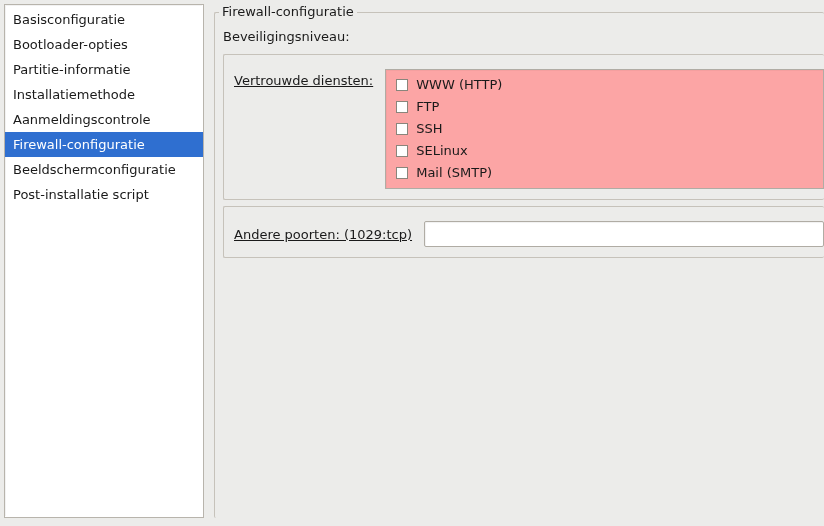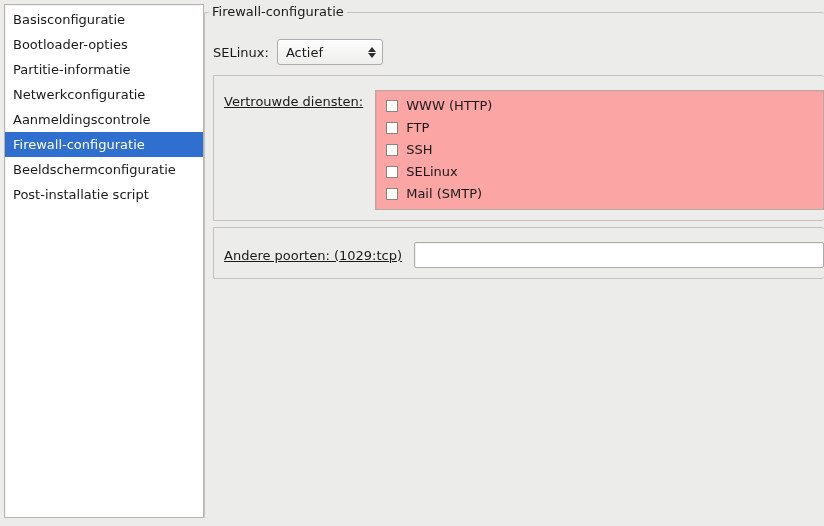--- a/index.html
+++ b/index.html
@@ -10,21 +10,21 @@
     font-size: 13px;
     background: #ececea;
     color: #1a1a1a;
     overflow: hidden;
   }
   .app {
     display: flex;
     width: 824px;
     height: 526px;
     padding: 4px 0 4px 4px;
-    gap: 0;
+    gap: 10px;
   }
   
   .sidebar {
     width: 200px;
     height: 514px;
     background: #ffffff;
     border: 1px solid #b8b4ac;
     box-shadow: inset -1px -1px 0 #fff, inset 1px 1px 0 rgba(0,0,0,0.05);
   }
   .sidebar ul {
@@ -160,50 +160,37 @@
 </head>
 <body>
 
 <div class="app">
 
   <nav class="sidebar">
     <ul>
       <li>Basisconfiguratie</li>
       <li>Bootloader-opties</li>
       <li>Partitie-informatie</li>
-      <li>Netwerkconfiguratie</li>
+      <li>Installatiemethode</li>
       <li>Aanmeldingscontrole</li>
       <li class="selected">Firewall-configuratie</li>
       <li>Beeldschermconfiguratie</li>
       <li>Post-installatie script</li>
     </ul>
   </nav>
 
   <section class="main">
 
     <div class="groupbox group-outer" style="height:506px; border-right:none; border-bottom:none; margin-right:0;">
       <span class="legend">Firewall-configuratie</span>
 
       <div class="row">
+        <span class="row-label">Beveiligingsniveau:</span>
       </div>
 
-      <div class="row">
-        <span class="row-label">SELinux:</span>
-        <span class="combo" style="min-width:106px; justify-content:space-between;">
-          <span>Actief</span>
-          <span class="spin">
-            <svg width="8" height="5" viewBox="0 0 8 5">
-                <polygon points="4,0 8,5 0,5" fill="#2e2e2e"></polygon>
-              </svg>
-            <svg width="8" height="5" viewBox="0 0 8 5">
-                <polygon points="0,0 8,0 4,5" fill="#2e2e2e"></polygon>
-              </svg>
-          </span>
-        </span>
-      </div>
 
       <div class="groupbox inner-group" style="border-right:none; margin-right:-8px; padding-right:0;">
         <div class="inner-content">
           <span class="inner-label">Vertrouwde diensten:</span>
           <div class="services-box">
             <div class="svc-row">
               <span class="chk"></span>
               <span>WWW (HTTP)</span>
             </div>
             <div class="svc-row">

